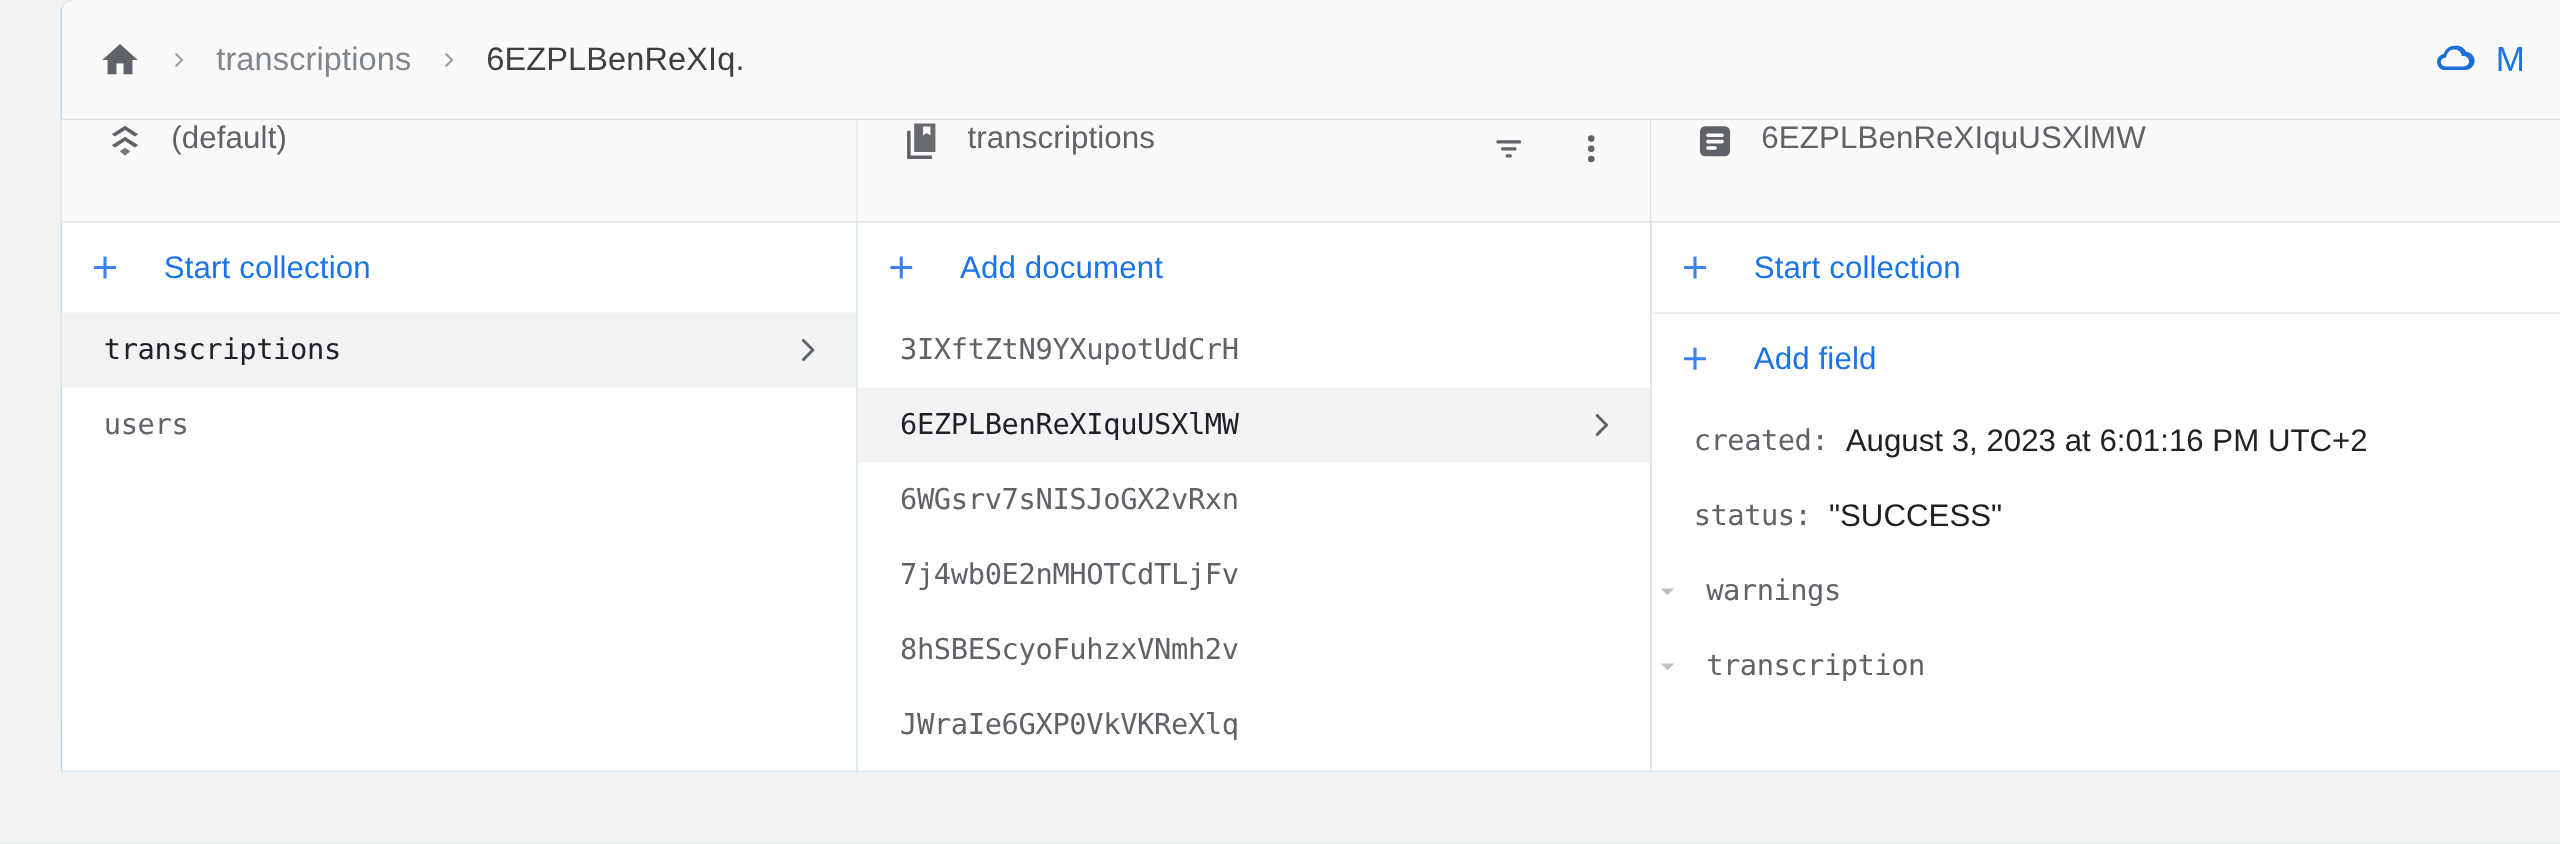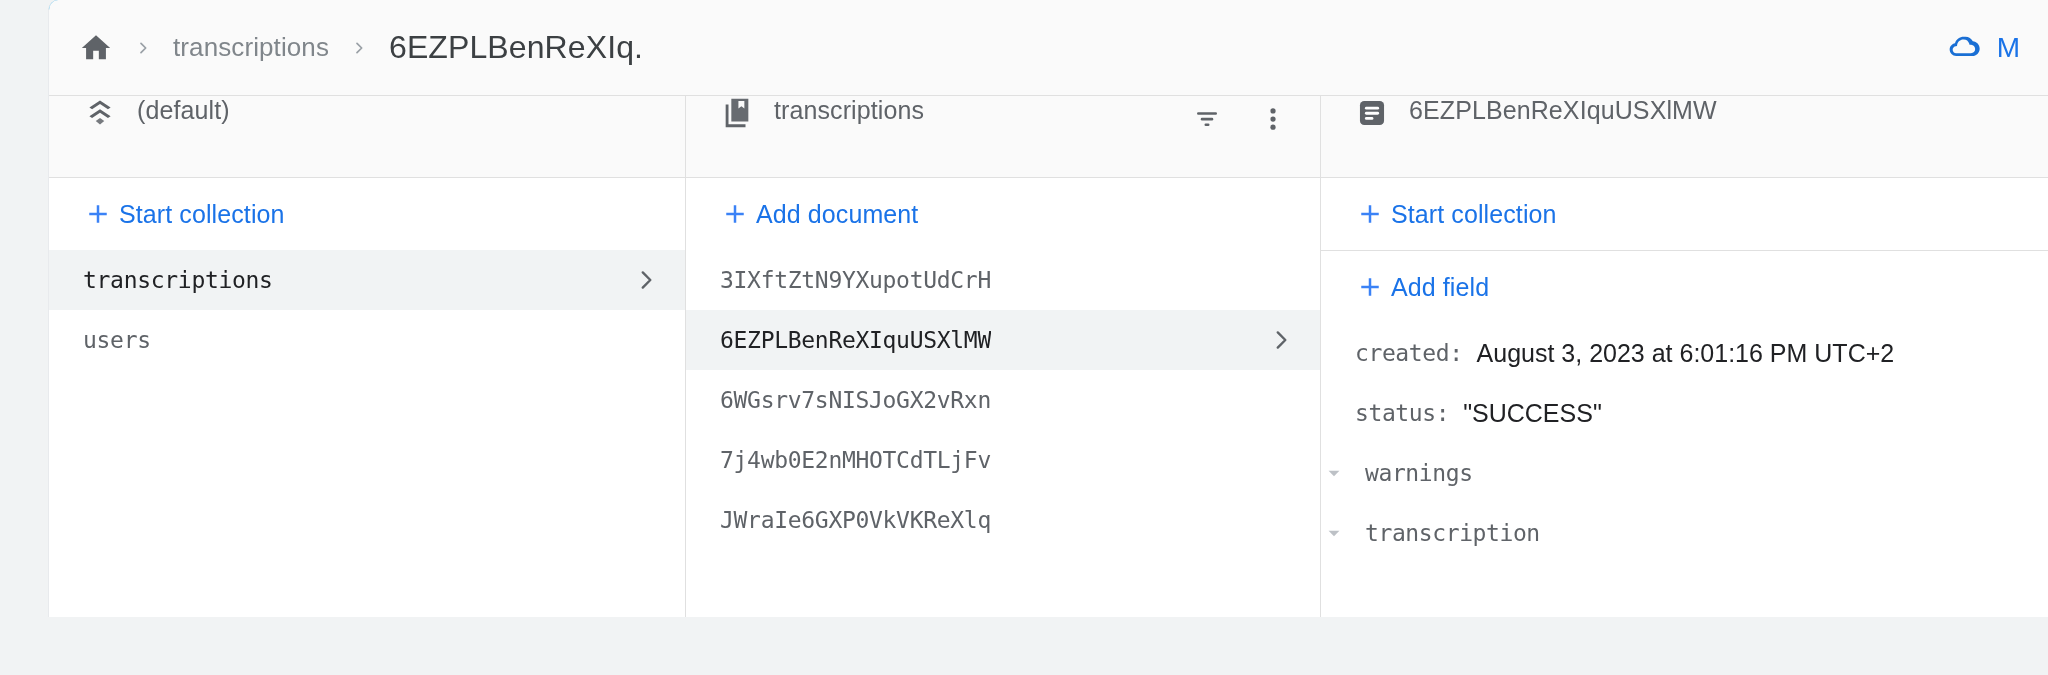--- a/index.html
+++ b/index.html
@@ -32,21 +32,21 @@
     margin: 0 22px; line-height: 1;
     display: flex; align-items: center; justify-content: center;
     width: 16px;
   }
   .bc-sep svg { display:block; }
   .bc-link {
     color: #80868b; font-size: 26px; letter-spacing: .1px;
     white-space: nowrap;
   }
   .bc-current {
-    color: #3c4043; font-size: 32px; letter-spacing: .1px;
+    color: #3c4043; font-size: 26px; letter-spacing: .1px;
     white-space: nowrap;
   }
   .bc-spacer { flex: 1 1 auto; }
   .cloud-brand { display: flex; align-items: center; gap: 14px; }
   .cloud-icon { width: 40px; height: 40px; flex: 0 0 auto; }
   .cloud-label {
     color: #1a73e8; font-size: 28px; font-weight: 500;
     white-space: nowrap; overflow: hidden;
   }
 
@@ -71,22 +71,22 @@
     white-space: nowrap; overflow: hidden; text-overflow: ellipsis;
   }
   .head-spacer { flex: 1 1 auto; }
   .head-btn {
     width: 46px; height: 46px; flex: 0 0 auto;
     display: flex; align-items: center; justify-content: center;
     border-radius: 50%;
   }
 
   .action-row {
-    display: flex; align-items: center; gap: 6px;
-    padding: 0 34px;
+    display: flex; align-items: center; gap: 32px;
+    padding: 0 20px;
     height: 72px;
     cursor: pointer;
   }
   .action-row .plus { width: 30px; height: 30px; flex: 0 0 auto; }
   .action-label {
     color: #1a73e8; font-size: 25px; font-weight: 500; letter-spacing: .1px;
     white-space: nowrap;
   }
   .divider-h { height: 1px; background: #e0e0e0; width: 100%; }
 
@@ -249,20 +249,23 @@
             </svg>
         </span>
       </div>
       <div class="list-row">
         <span class="rtext">6WGsrv7sNISJoGX2vRxn</span>
       </div>
       <div class="list-row">
         <span class="rtext">7j4wb0E2nMHOTCdTLjFv</span>
       </div>
       <div class="list-row">
+        <span class="rtext">8hSBEScyoFuhzxVNmh2v</span>
+      </div>
+      <div class="list-row">
         <span class="rtext">JWraIe6GXP0VkVKReXlq</span>
       </div>
     </div>
 
     <div class="pane pane--right">
       <div class="pane-head">
         <span class="pane-head-icon">
           <svg viewBox="0 0 24 24" width="34" height="34">
             <rect x="3.5" y="3.5" width="17" height="17" rx="3" fill="#5f6368"></rect>
             <rect x="7" y="7.6" width="10" height="2" rx="1" fill="#fff"></rect>

